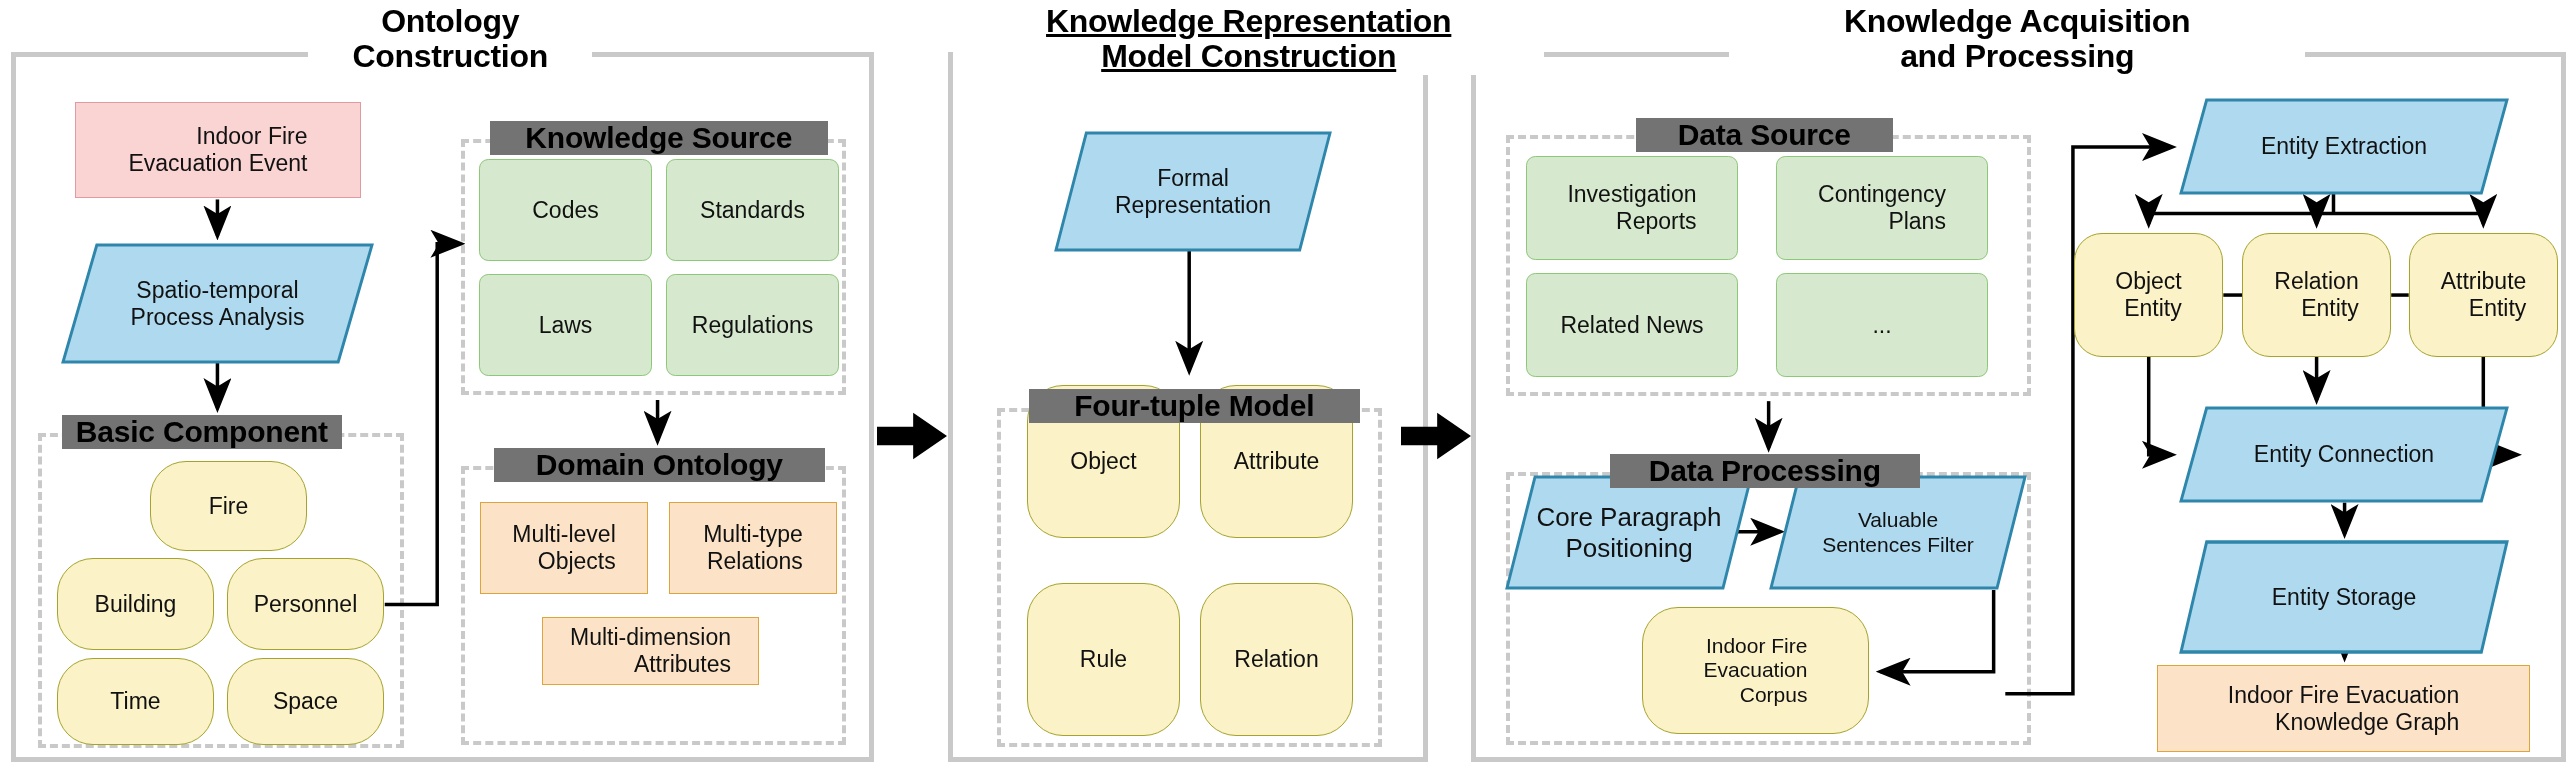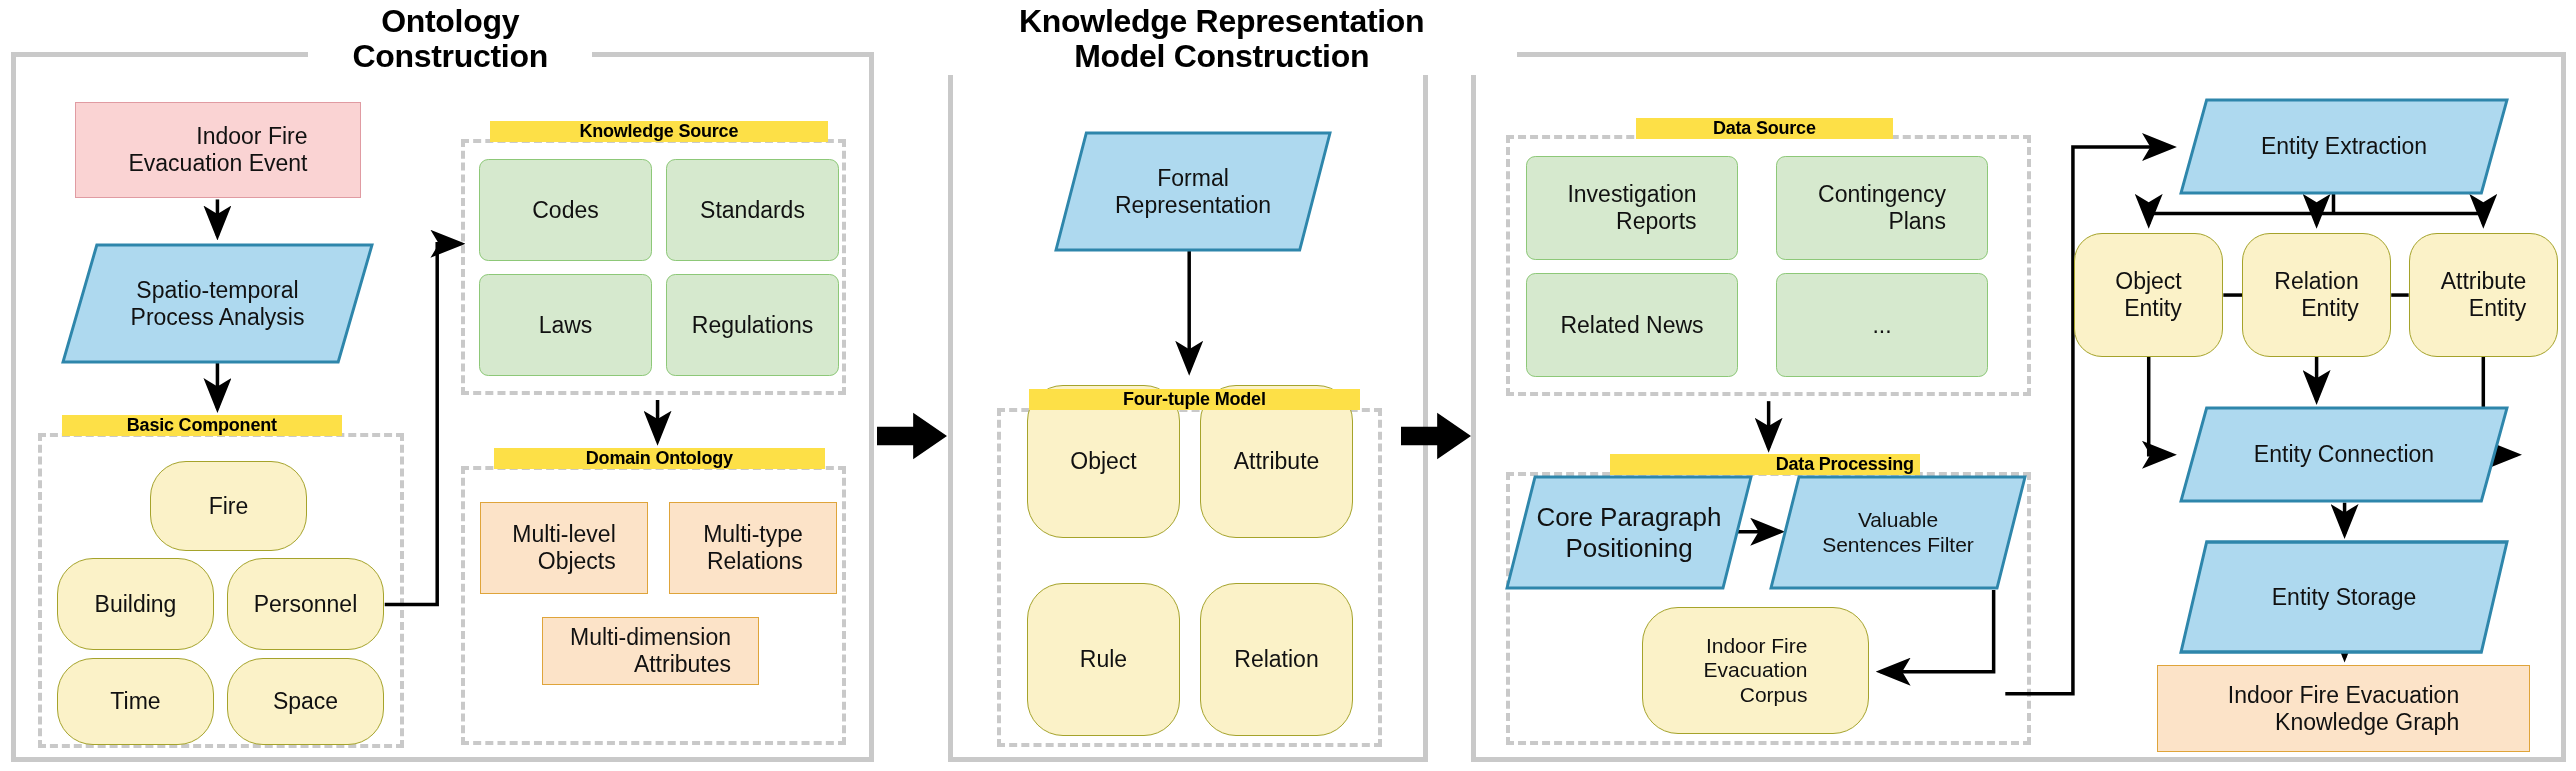--- a/index.html
+++ b/index.html
@@ -39,23 +39,23 @@
 
   
   .dashgroup {
     border: 4.1px dashed #c9c9c9;
     background: transparent;
   }
   .dashgroup-title {
     position: absolute;
     text-align: center;
     font-weight: bold;
-    font-size: 18px;
+    font-size: 30px;
     color: #000;
-    background: #fde047;
+    background: #737373;
     white-space: nowrap;
     z-index: 5;
     padding: 0 5.8px;
     letter-spacing: -0.2px;
   }
 
   
   .node {
     display: flex; align-items: center; justify-content: center;
     text-align: right;
@@ -128,53 +128,55 @@
   <div class="dashgroup-title" style="left:494px; top:448px; width:319px;">Domain Ontology</div>
 
   <div class="abs node rect-orange" style="left:480px; top:502px; width:168px; height:92px;">Multi-level
 Objects</div>
   <div class="abs node rect-orange" style="left:669px; top:502px; width:168px; height:92px;">Multi-type
 Relations</div>
   <div class="abs node rect-orange" style="left:542px; top:617px; width:217px; height:68px;">Multi-dimension
 Attributes</div>
 
   <div class="abs panel" style="left:948px; top:52px; width:480px; height:710px;"></div>
-  <div class="panel-title" style="left:926px; top:3.5px; width:575px;">Knowledge Representation
+  <div class="panel-title" style="left:953px; top:3.5px; width:575px;text-decoration:underline;">Knowledge Representation
 Model Construction</div>
 
   <div class="abs para-wrap" style="left:1056px; top:133px; width:274px; height:117px;">
     <svg viewBox="0 0 470 200" preserveAspectRatio="none">
       <polygon points="52,0 470,0 418,200 0,200" fill="#aed9ef" stroke="#2e86ab" stroke-width="5"></polygon>
     </svg>
     <div class="para-label">Formal
 Representation</div>
   </div>
 
   <div class="abs dashgroup" style="left:997px; top:408px; width:385px; height:339px;"></div>
   <div class="dashgroup-title" style="left:1029px; top:389px; width:319px;">Four-tuple Model</div>
 
   <div class="abs node round-yellow" style="left:1027px; top:385px; width:153px; height:153px;">Object</div>
   <div class="abs node round-yellow" style="left:1200px; top:385px; width:153px; height:153px;">Attribute</div>
   <div class="abs node round-yellow" style="left:1027px; top:583px; width:153px; height:153px;">Rule</div>
   <div class="abs node round-yellow" style="left:1200px; top:583px; width:153px; height:153px;">Relation</div>
 
   <div class="abs panel" style="left:1471px; top:52px; width:1095px; height:710px;"></div>
+  <div class="panel-title" style="left:1729px; top:3.5px; width:560px;">Knowledge Acquisition
+and Processing</div>
 
   <div class="abs dashgroup" style="left:1506px; top:135px; width:525px; height:261px;"></div>
   <div class="dashgroup-title" style="left:1636px; top:118px; width:245px;">Data Source</div>
 
   <div class="abs node rect-green" style="left:1526px; top:156px; width:212px; height:104px;">Investigation
 Reports</div>
   <div class="abs node rect-green" style="left:1776px; top:156px; width:212px; height:104px;">Contingency
 Plans</div>
   <div class="abs node rect-green" style="left:1526px; top:273px; width:212px; height:104px;">Related News</div>
   <div class="abs node rect-green" style="left:1776px; top:273px; width:212px; height:104px;">...</div>
 
   <div class="abs dashgroup" style="left:1506px; top:472px; width:525px; height:273px;"></div>
-  <div class="dashgroup-title" style="left:1610px; top:454px; width:298px;text-align:right;">Data Processing</div>
+  <div class="dashgroup-title" style="left:1610px; top:454px; width:298px;">Data Processing</div>
 
   <div class="abs para-wrap" style="left:1507px; top:477px; width:244px; height:111px;">
     <svg viewBox="0 0 418 190" preserveAspectRatio="none">
       <polygon points="48,0 418,0 370,190 0,190" fill="#aed9ef" stroke="#2e86ab" stroke-width="5"></polygon>
     </svg>
     <div class="para-label" style="font-size:26px;">Core Paragraph
 Positioning</div>
   </div>
 
   <div class="abs para-wrap" style="left:1771px; top:477px; width:254px; height:111px;">

